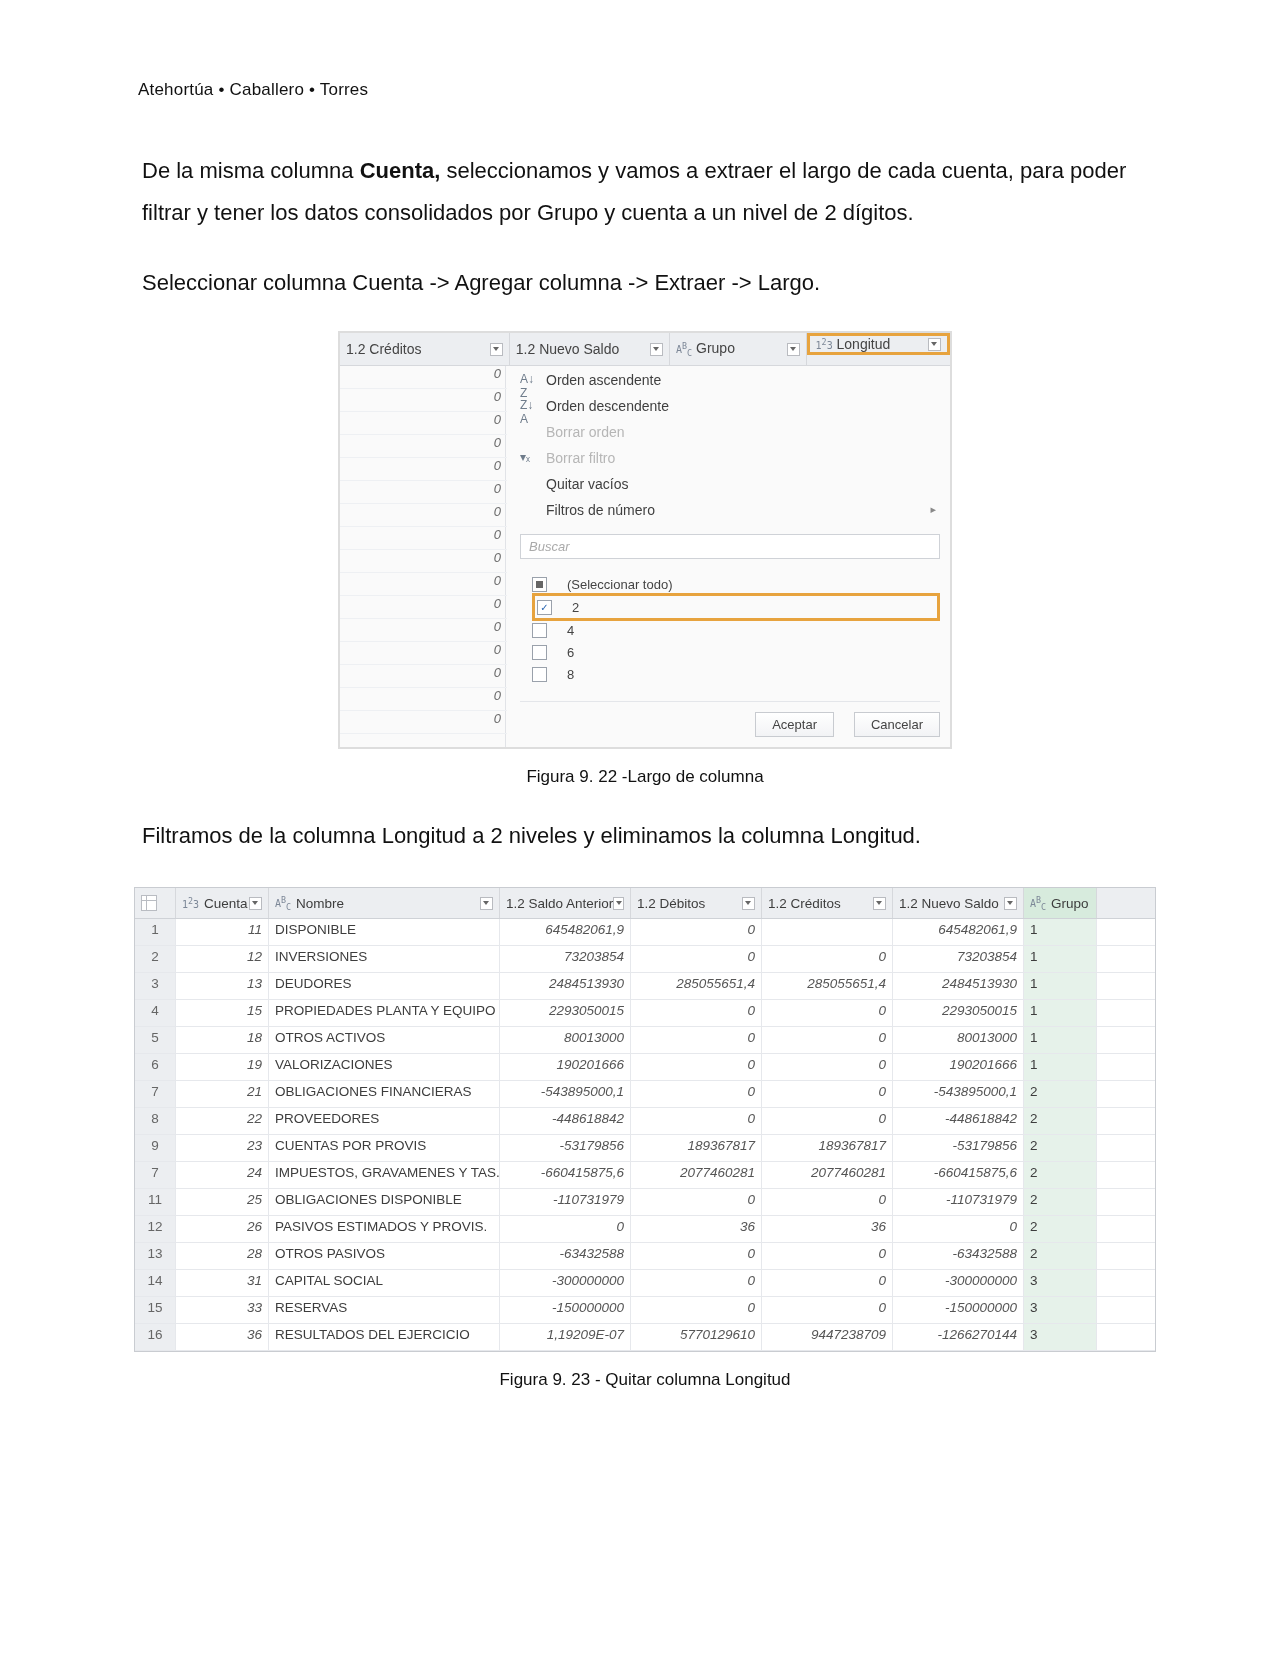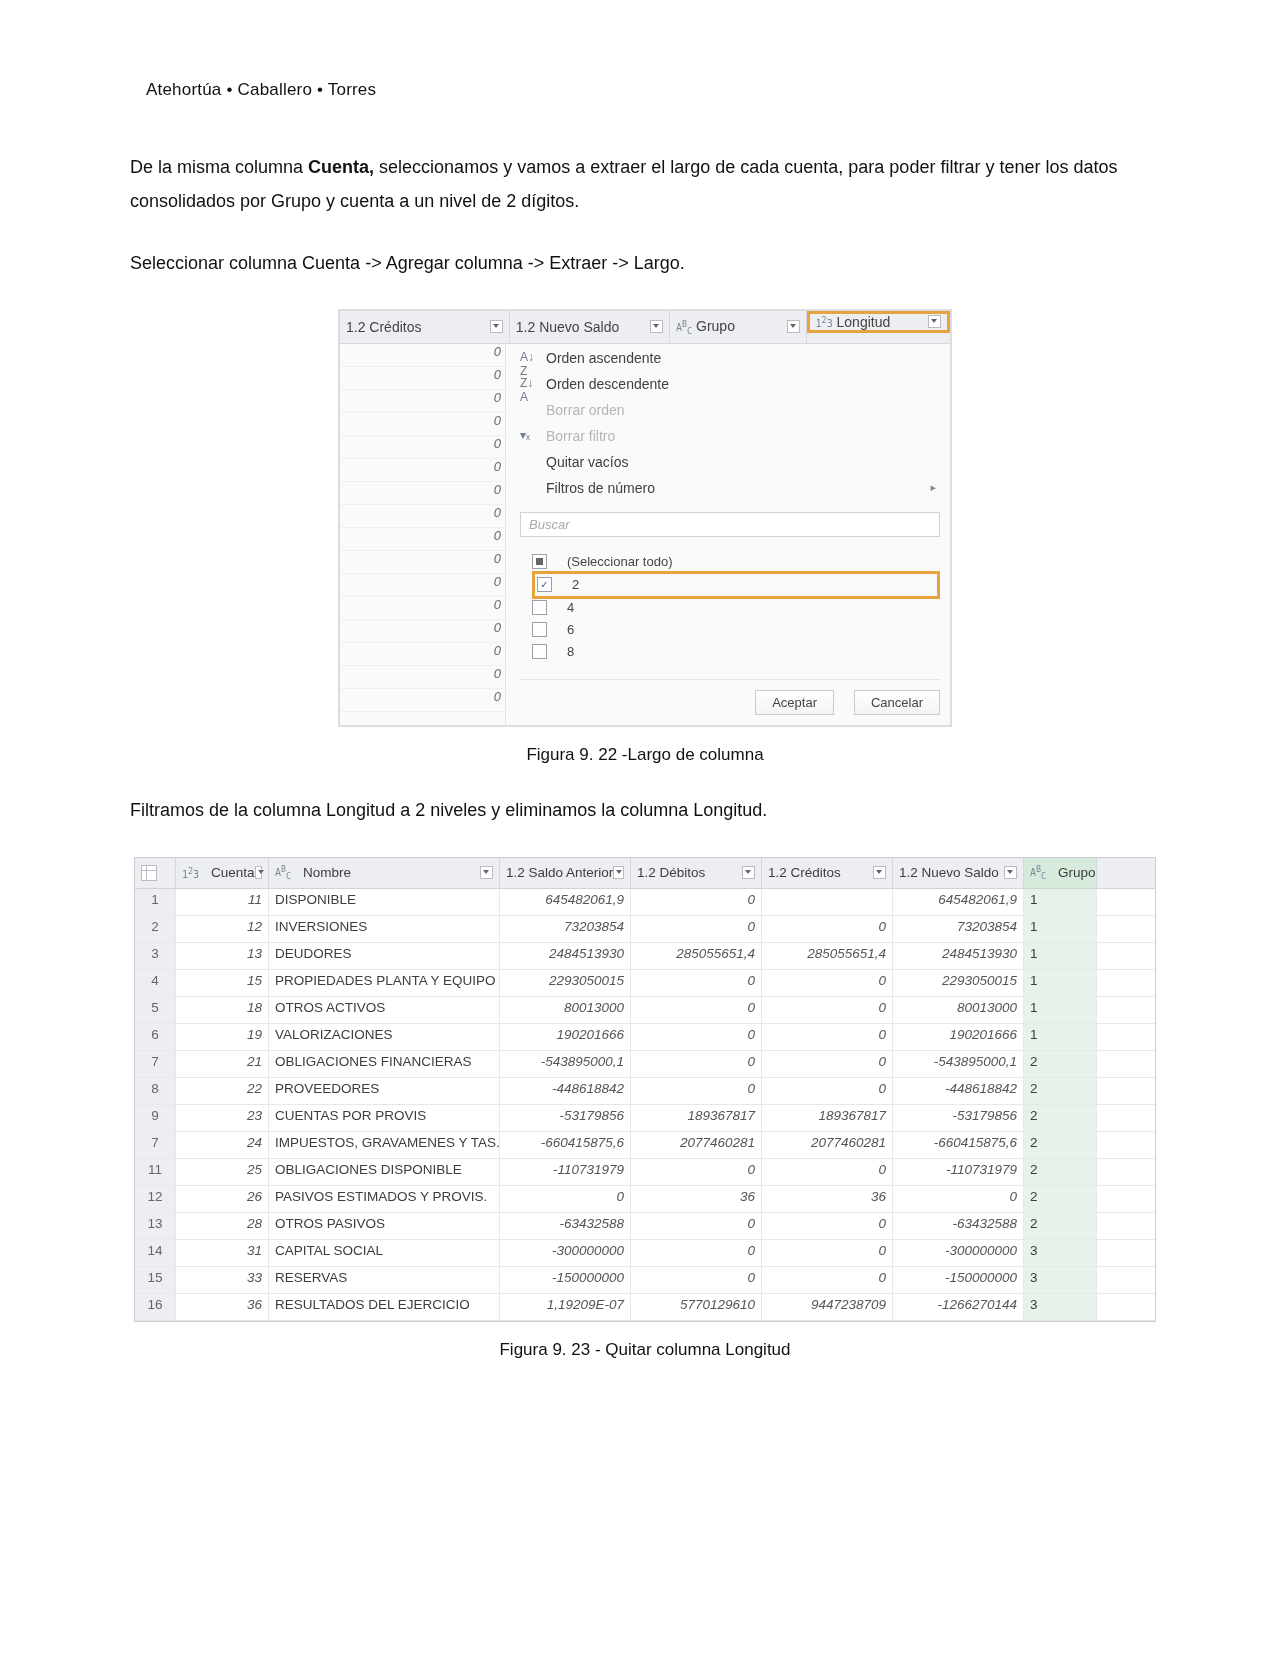--- a/index.html
+++ b/index.html
@@ -1,18 +1,18 @@
 <!DOCTYPE html>
 <html><head>
 <meta charset="utf-8">
 <style>
   html,body{margin:0;padding:0;background:#fff;font-family:"Segoe UI",Arial,sans-serif;color:#111}
   .page{width:1280px;min-height:1656px;box-sizing:border-box;padding:80px 120px 60px 130px}
-  .runhead{font-size:17px;font-weight:400;margin:0 0 50px 16px;letter-spacing:.2px}
-  .body-text{font-size:18px;line-height:1.9;margin:0 0 28px 0}
+  .runhead{font-size:17px;font-weight:400;margin:0 0 50px 8px;letter-spacing:.2px}
+  .body-text{font-size:22px;line-height:1.9;margin:0 0 28px 12px}
   .body-text .bold{font-weight:700}
   .fig-wrap{text-align:center}
   .caption{font-weight:400;font-size:17px;margin:18px 0 28px 0;text-align:center}
 
   
   .f22{display:inline-block;border:2px solid #ddd;background:#fafafa;font-size:14px;color:#444;text-align:left;width:610px}
   .f22-head{display:flex;background:#eceef1;border-bottom:1px solid #d6d8dc}
   .f22-col{display:flex;align-items:center;justify-content:space-between;border-right:1px solid #d6d8dc;padding:5px 6px;height:22px}
   .f22-dd{width:11px;height:11px;border:1px solid #b9bbc0;background:#fff;position:relative}
   .f22-dd::after{content:"";position:absolute;left:2px;top:3px;border:3px solid transparent;border-top:4px solid #666}
@@ -33,21 +33,21 @@
   .chkbox.on::after{content:"✓"}
   .hl{border:3px solid #e7a33e;padding:0 2px;margin:-2px 0}
   .f22-btns{display:flex;justify-content:flex-end;gap:20px;margin-top:14px;border-top:1px solid #e4e6ea;padding-top:10px}
   .f22-btn{border:1px solid #c8cbd0;background:linear-gradient(#fff,#f2f3f5);padding:4px 16px;font-size:13px;color:#444}
   .hl-head{border:3px solid #e7a33e;box-sizing:border-box}
 
   
   .f23{width:1020px;margin:30px auto 0 auto;border:1px solid #c9ccd1;font-size:13.5px;color:#3d3d3d;background:#fff}
   .f23-head{display:flex;background:#eceef1;border-bottom:1px solid #cfd2d7}
   .f23-h{display:flex;align-items:center;justify-content:space-between;border-right:1px solid #d6d8dc;padding:4px 6px;height:22px;white-space:nowrap}
-  .f23-h .lbl{display:flex;align-items:center;gap:12px}
+  .f23-h .lbl{display:flex;align-items:center;gap:5px}
   .typei{font-size:10px;color:#7c8797;font-family:Consolas,monospace}
   .f23-row{display:flex;border-bottom:1px solid #e6e8ec}
   .f23-row>div{border-right:1px solid #e6e8ec;padding:3px 6px;height:20px;overflow:hidden;white-space:nowrap}
   .rnum{width:28px;text-align:center;background:#eceef1;color:#666}
   .c-cta{width:80px;text-align:right}
   .c-nom{width:218px;text-align:left}
   .c-num{width:118px;text-align:right}
   .c-grp{width:60px;text-align:left;background:#e6f2ea}
   .f23-h.c-grp{background:#d7ebdd}
   .f23-row .num{font-style:italic;color:#555}

